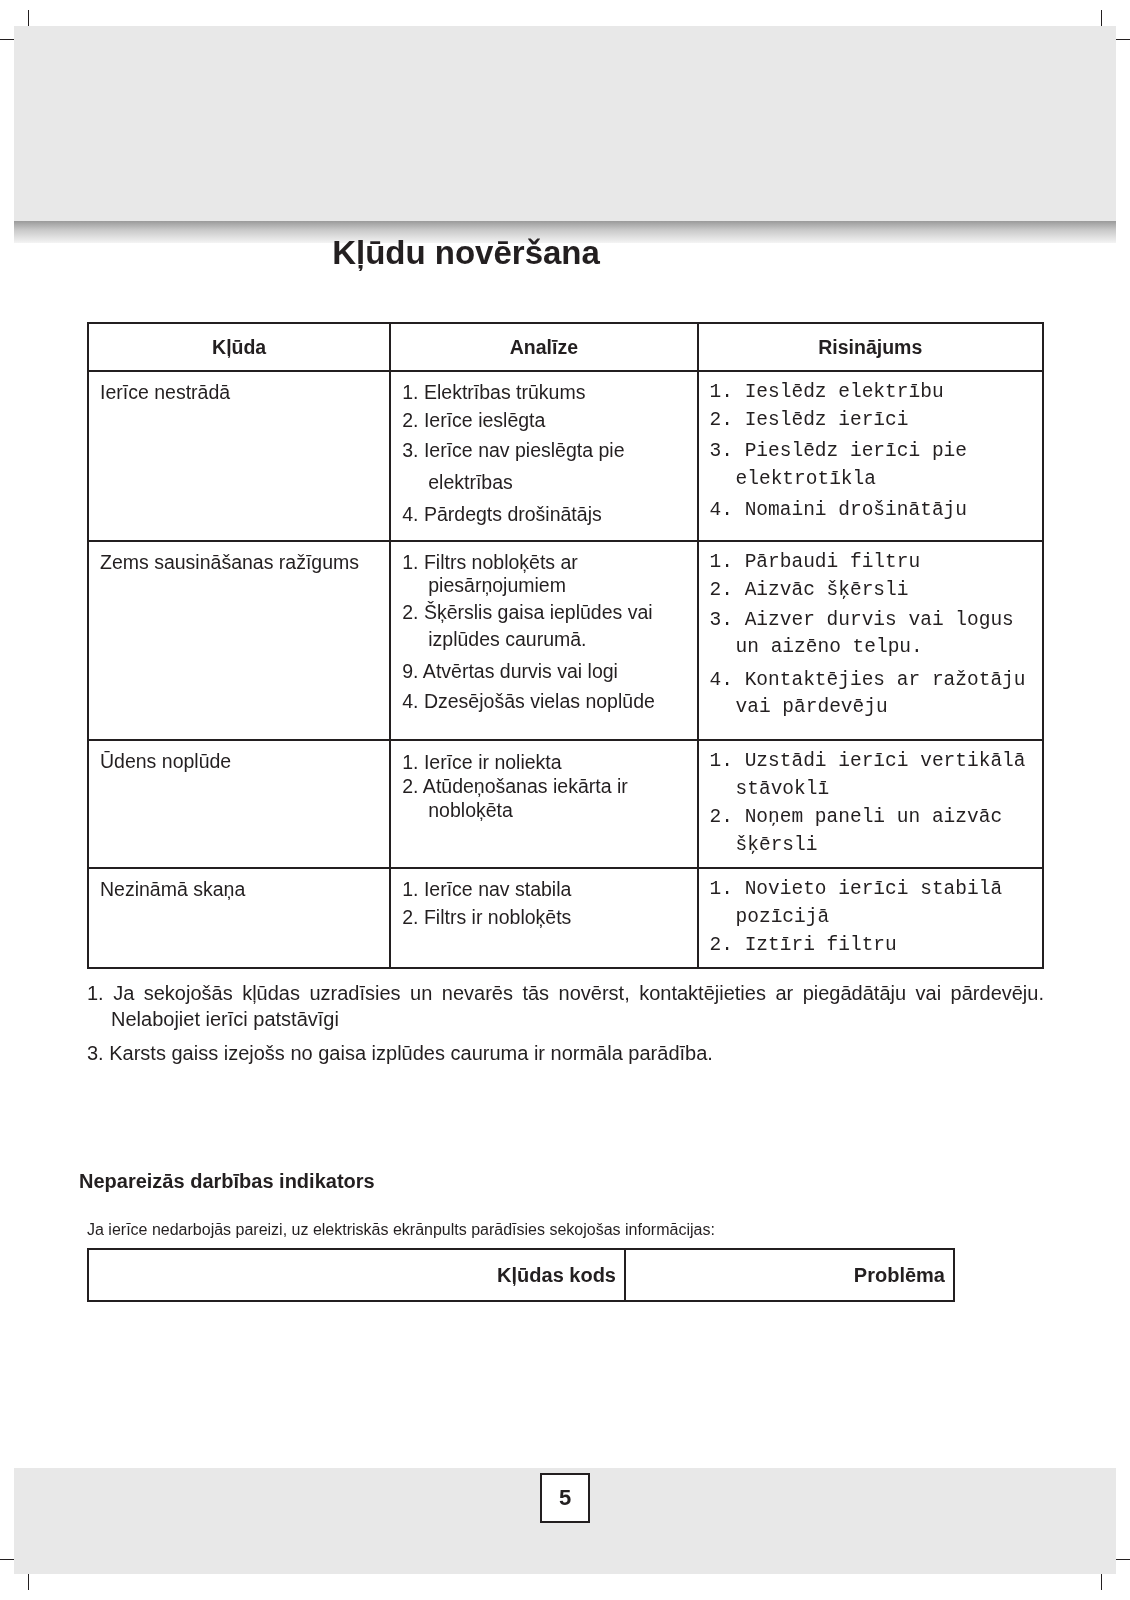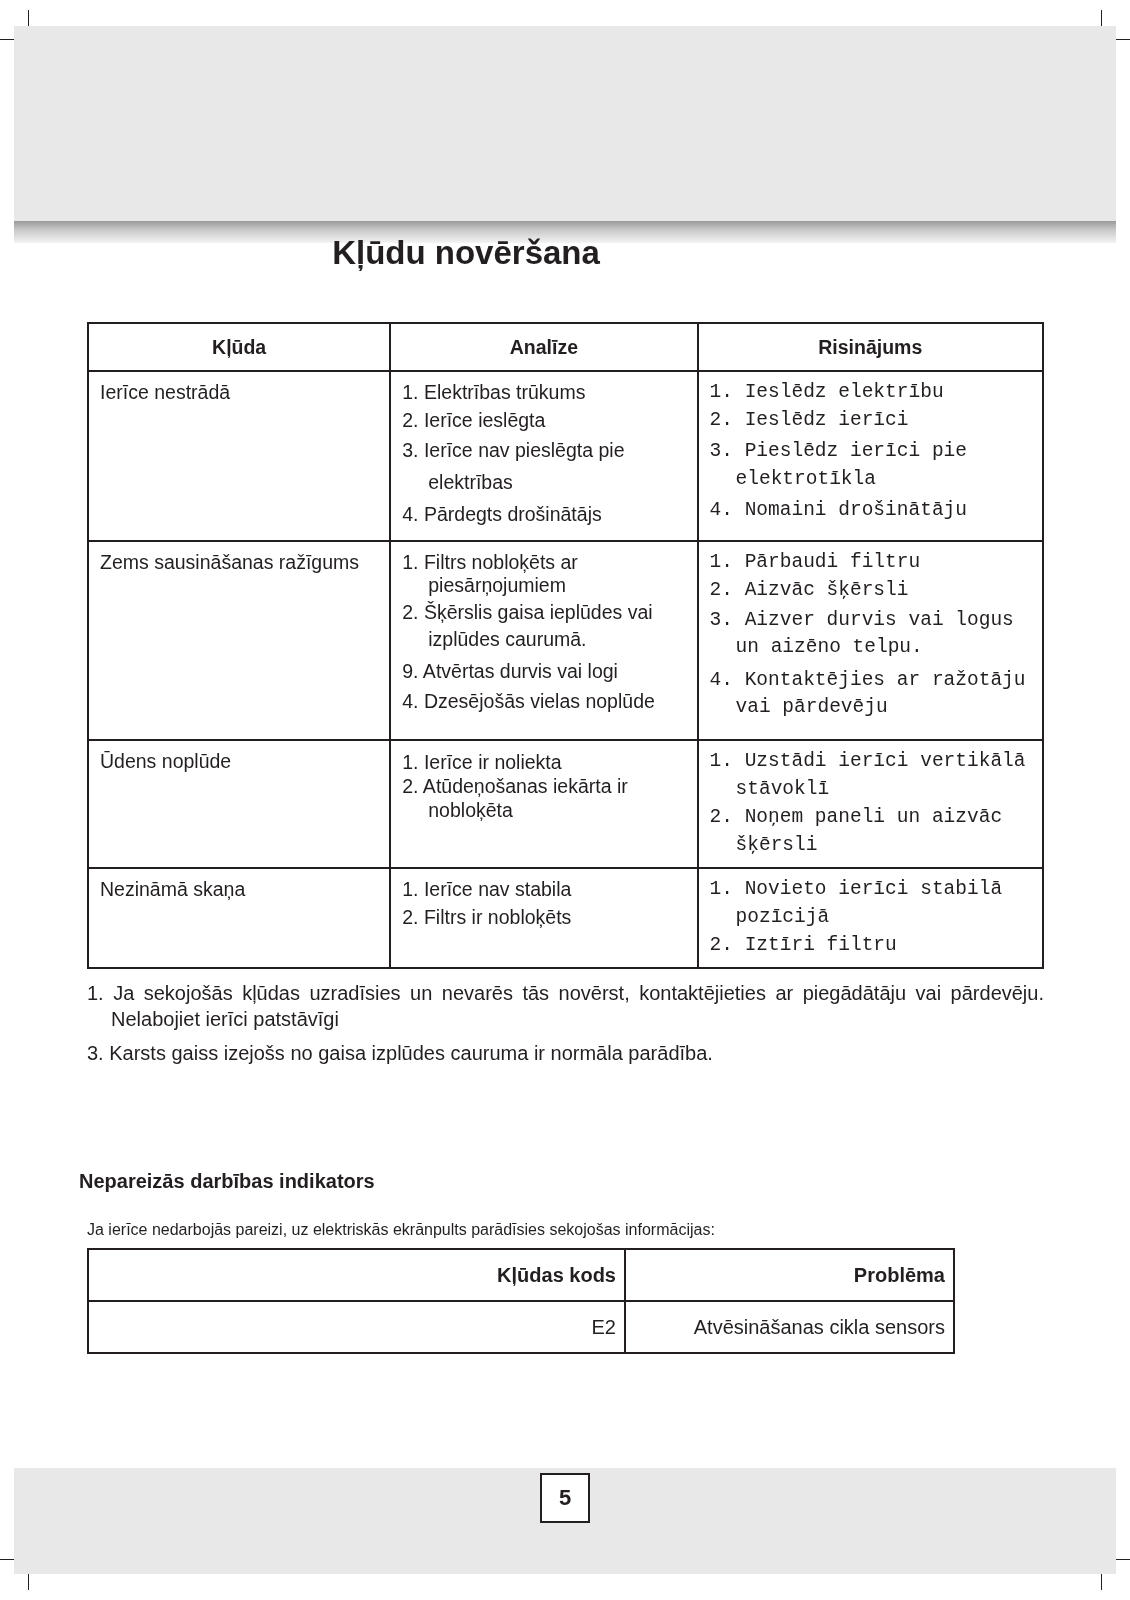--- a/index.html
+++ b/index.html
@@ -143,21 +143,17 @@
 <div class="indicator-desc">Ja ierīce nedarbojās pareizi, uz elektriskās ekrānpults parādīsies sekojošas informācijas:</div>
 
 <table class="codes">
   <thead>
     <tr>
       <th class="cc1">Kļūdas kods</th>
       <th>Problēma</th>
     </tr>
   </thead>
   <tbody>
-    <tr>
-      <td>E2</td>
-      <td>Atvēsināšanas cikla sensors</td>
-    </tr>
   </tbody>
 </table>
 
 <div class="bottom-band"></div>
 <div class="page-num">5</div>
 
 </body></html>

